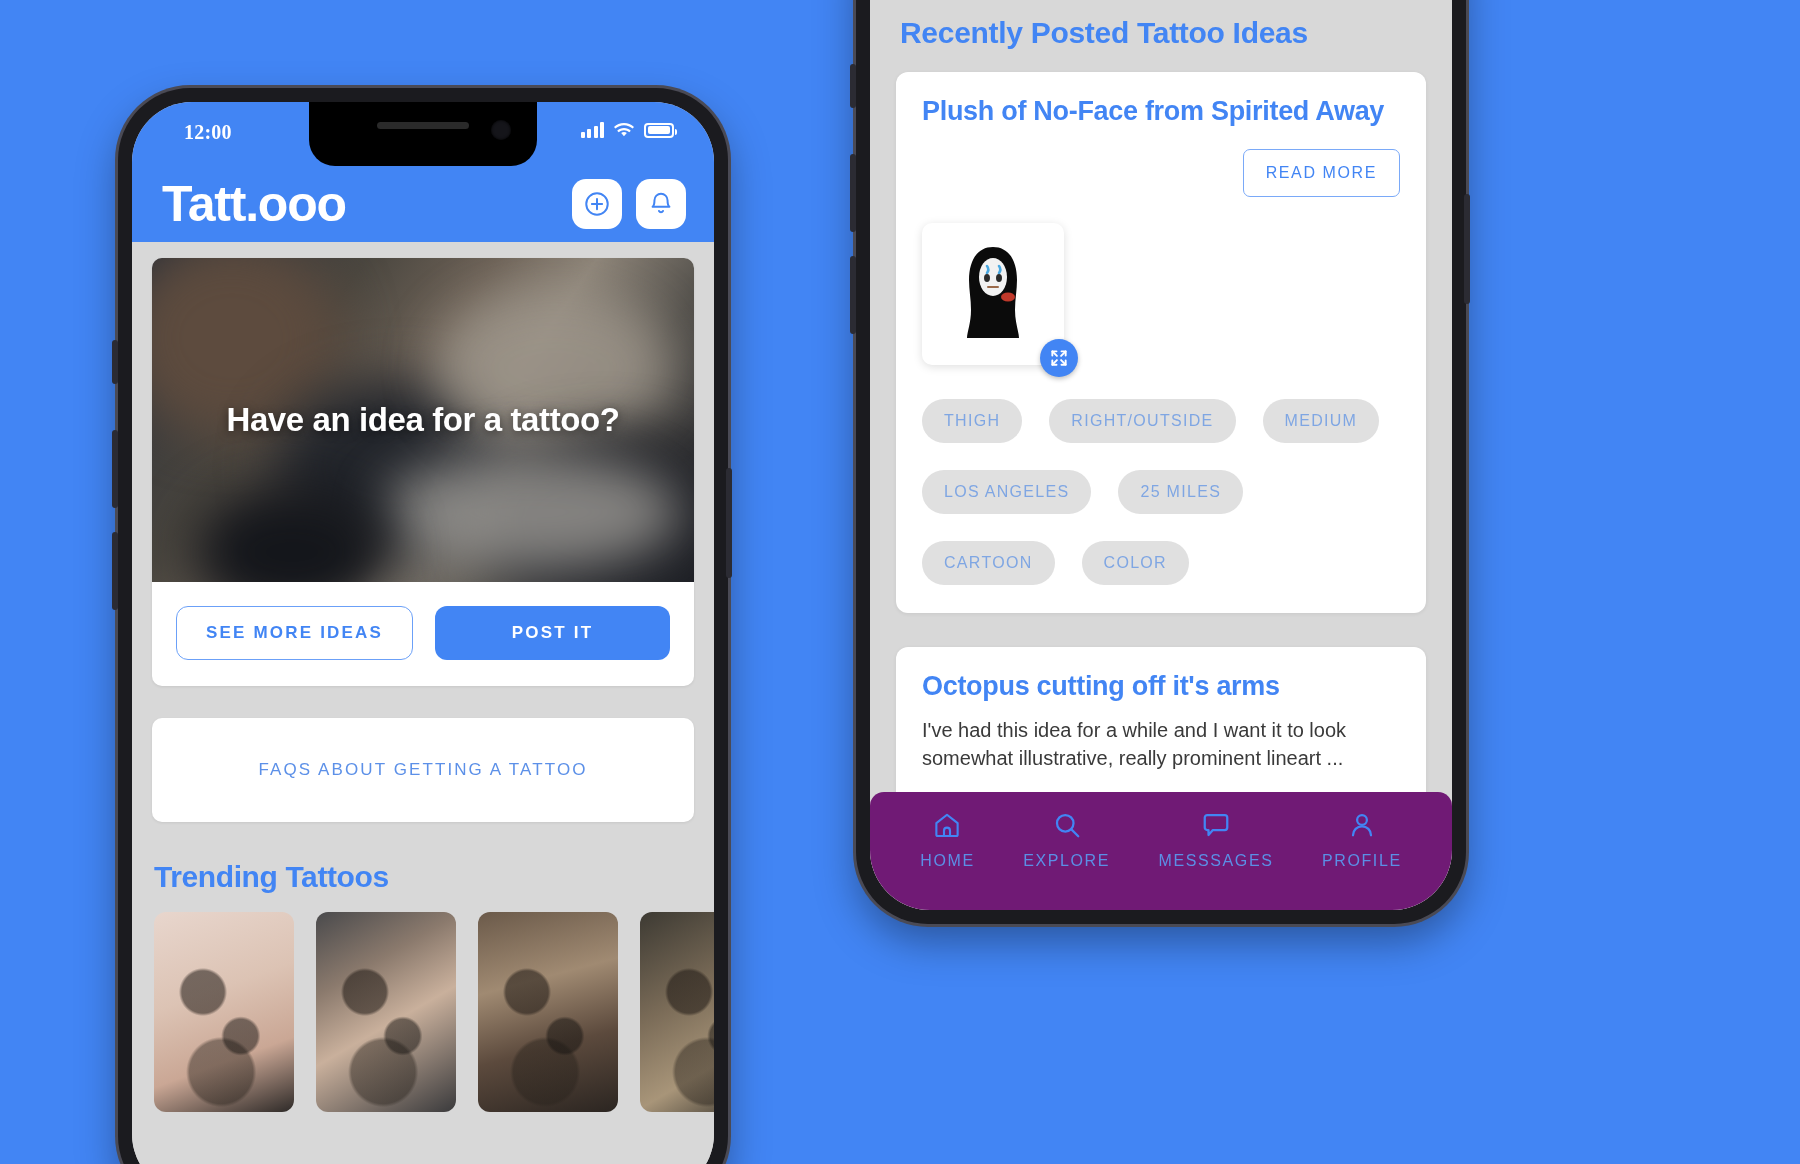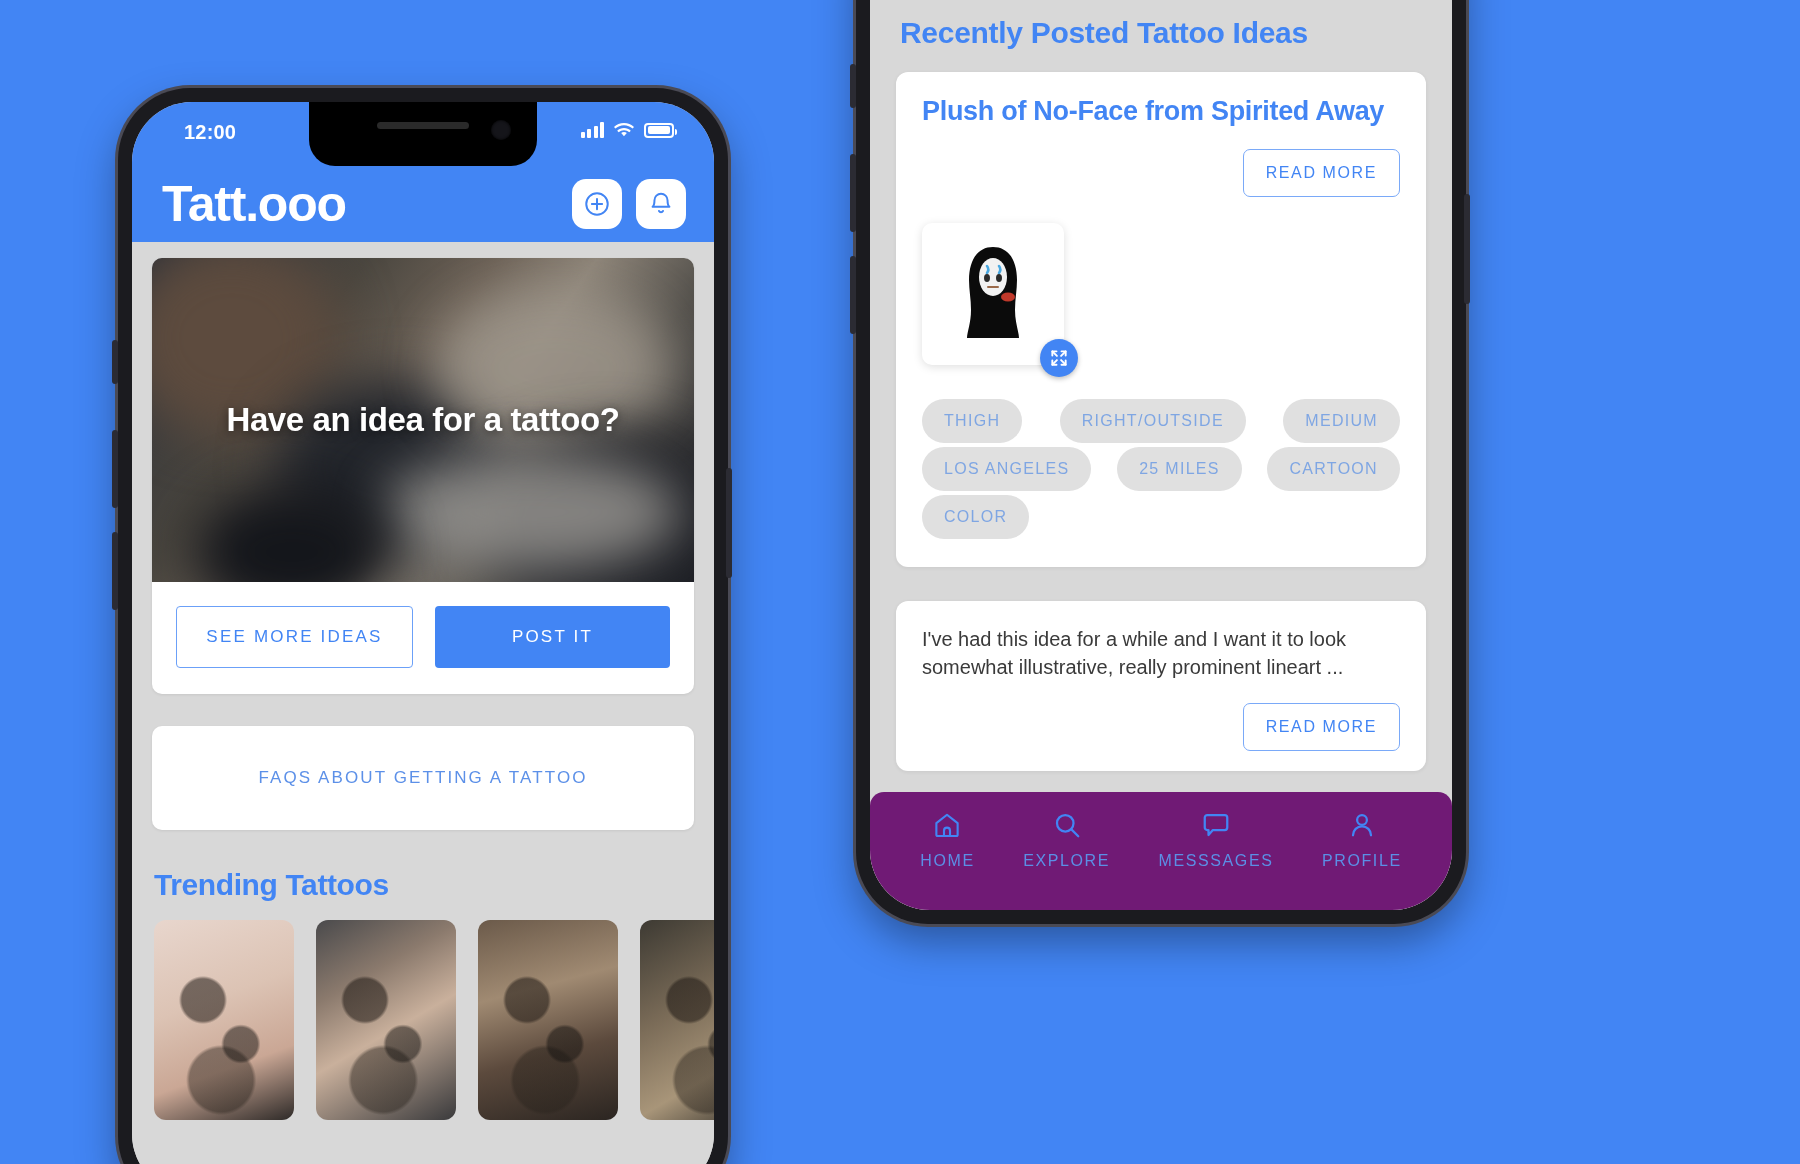--- a/index.html
+++ b/index.html
@@ -82,20 +82,21 @@
   }
 
   
   .statusbar {
     position: absolute;
     top: 0; left: 0; right: 0;
     height: 64px;
     background: #4285F4;
     z-index: 5;
     color: #fff;
+    font-family: Liberation Serif, serif;
   }
   .status-time {
     position: absolute;
     left: 52px;
     top: 19px;
     font-size: 20px;
     font-weight: 600;
     letter-spacing: .2px;
   }
   .status-icons {
@@ -209,27 +210,27 @@
     letter-spacing: -.4px;
     text-shadow: 0 2px 10px rgba(0,0,0,.5);
   }
   .hero-actions {
     display: flex;
     gap: 22px;
     padding: 24px 24px 26px 24px;
   }
   .btn {
     flex: 1;
-    height: 62px;
-    border-radius: 4px;
+    height: 54px;
+    border-radius: 12px;
     display: flex;
     align-items: center;
     justify-content: center;
     font-size: 17px;
-    font-weight: 400;
+    font-weight: 700;
     letter-spacing: 2.2px;
     box-sizing: border-box;
     cursor: pointer;
   }
   .btn-outline {
     border: 1.5px solid #6ba0f8;
     color: #4285F4;
     background: #fff;
   }
   .btn-filled {
@@ -372,23 +373,22 @@
     background: #4285F4;
     display: flex;
     align-items: center;
     justify-content: center;
     box-shadow: 0 2px 5px rgba(0,0,0,.25);
     cursor: pointer;
   }
   .tags {
     display: flex;
     flex-wrap: wrap;
-    gap: 4px;
+    gap: 27px;
     margin-top: 34px;
-    justify-content: space-between;
   }
   .tag {
     background: #e0e0e0;
     color: #7fa6e3;
     border-radius: 22px;
     padding: 13px 22px;
     font-size: 16px;
     letter-spacing: 1.3px;
     font-weight: 500;
     cursor: pointer;
@@ -558,20 +558,21 @@
           <div class="tag">RIGHT/OUTSIDE</div>
           <div class="tag">MEDIUM</div>
           <div class="tag">LOS ANGELES</div>
           <div class="tag">25 MILES</div>
           <div class="tag">CARTOON</div>
           <div class="tag">COLOR</div>
         </div>
       </div>
 
       <div class="post-card" style="margin-top:34px;padding-bottom:20px">
+        <div class="post-title">Octopus cutting off it's arms</div>
         <div class="post-body">I've had this idea for a while and I want it to look somewhat illustrative, really prominent lineart ...</div>
         <div class="readmore-row">
           <div class="btn-readmore">READ MORE</div>
         </div>
       </div>
 
       <div class="bottom-nav">
         <div class="nav-item">
           <svg width="30" height="30" viewBox="0 0 24 24">
             <path d="M3.5 10.5 12 3.8l8.5 6.7V20a.8.8 0 0 1-.8.8H4.3a.8.8 0 0 1-.8-.8z" fill="none" stroke="#4285F4" stroke-width="1.7" stroke-linejoin="round"></path>

